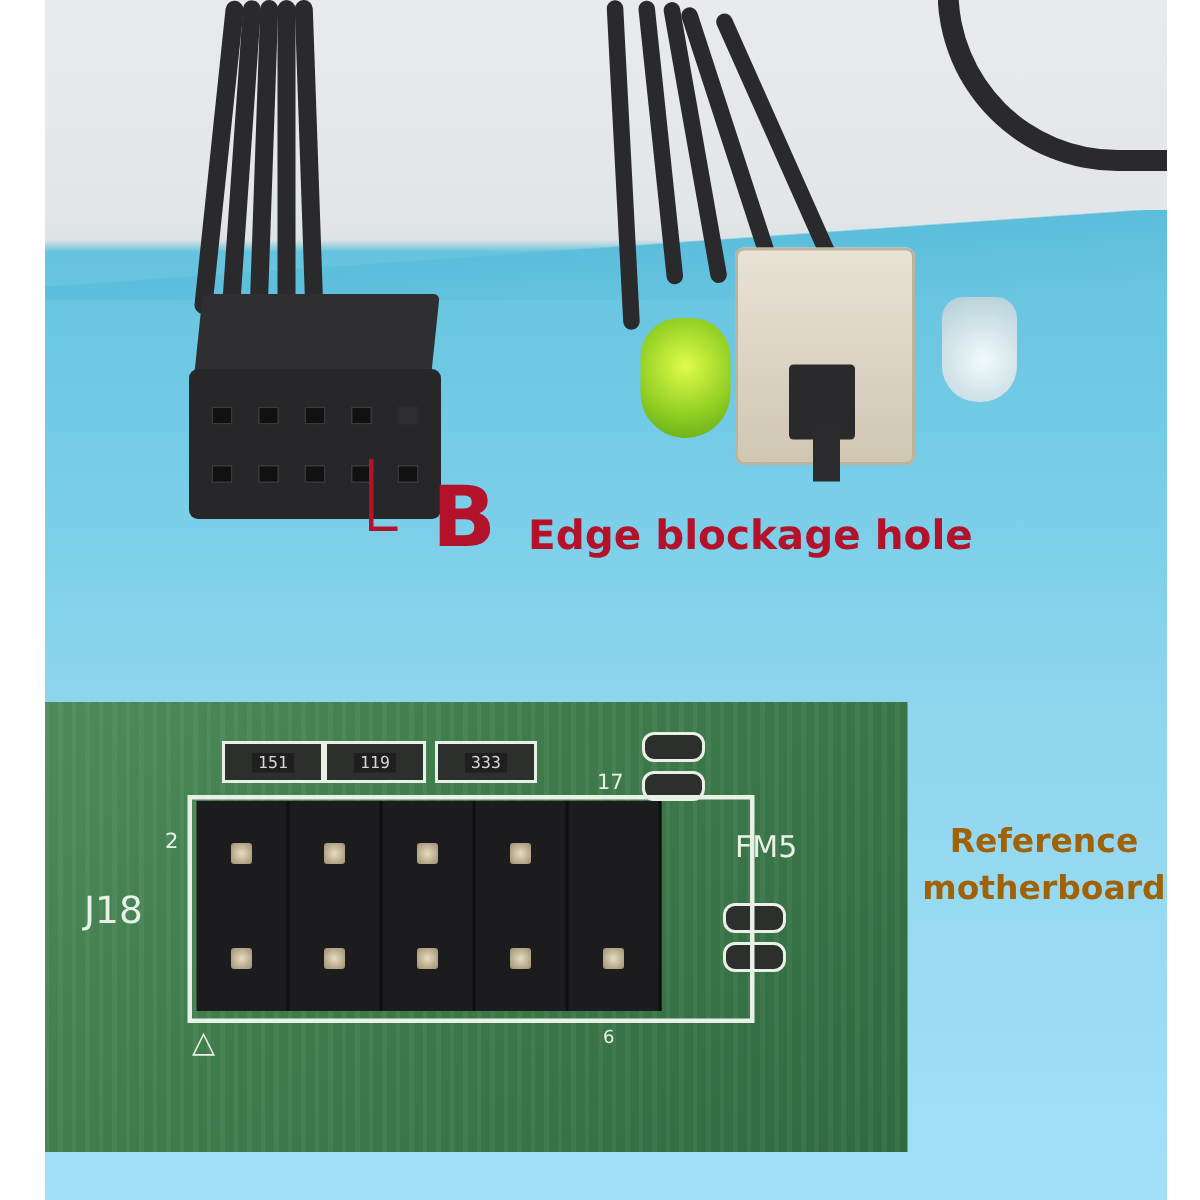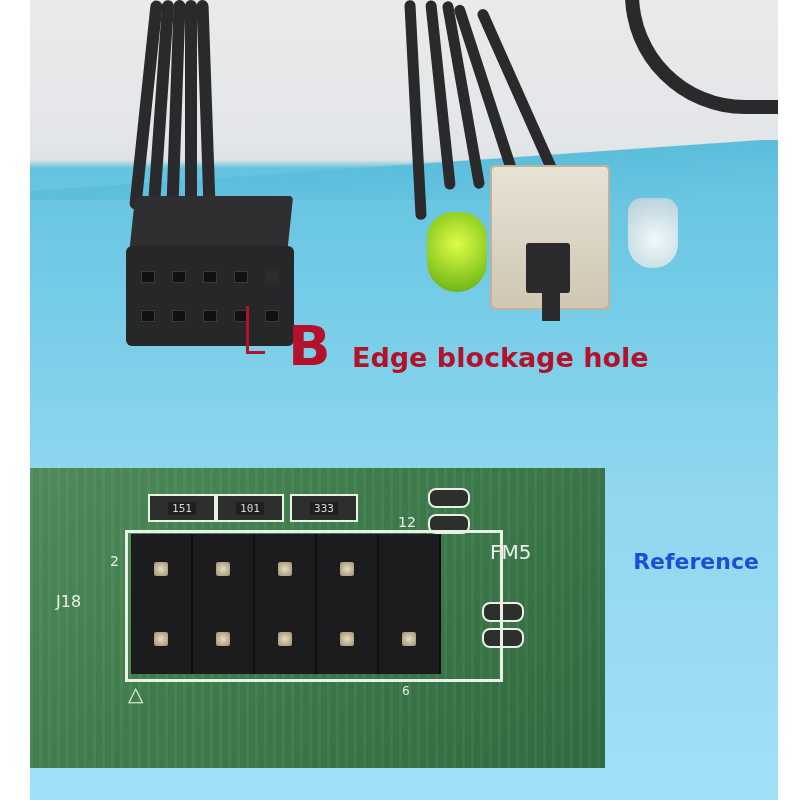--- a/index.html
+++ b/index.html
@@ -28,21 +28,21 @@
   .pcb-traces { position: absolute; inset: 0;
     background: repeating-linear-gradient(90deg, rgba(255,255,255,0.05) 0 3px, transparent 3px 9px); }
   .silk { position: absolute; color: #e9f0e6; font-family: "DejaVu Sans", sans-serif; }
   .silk-box { position: absolute; left: 95px; top: 62px; width: 372px; height: 146px; border: 3px solid #e9f0e6; border-left-width: 3px; }
   .header { position: absolute; left: 101px; top: 66px; width: 310px; height: 140px; background: #1c1c1e; display: grid; grid-template-columns: repeat(5, 1fr); grid-template-rows: 1fr 1fr; }
   .slot { border-right: 2px solid #0f0f10; display: flex; align-items: center; justify-content: center; }
   .pin { width: 14px; height: 14px; background: radial-gradient(circle, #e8dcc0, #9b8d6e); border-radius: 2px; }
   .resistor { position: absolute; top: 26px; width: 64px; height: 24px; border: 2px solid #e9f0e6; background: #2d2f2d; display: flex; align-items: center; justify-content: center; }
   .res-text { font-size: 11px; color: #d6d6d6; background: #1f1f1f; padding: 0 4px; font-family: "DejaVu Sans Mono", monospace; }
   .smd { position: absolute; width: 38px; height: 16px; border: 2px solid #e9f0e6; border-radius: 8px; background: #2d2f2d; }
-  .ref-text { position: absolute; left: 612px; top: 546px; width: 168px; text-align: center; font-size: 22px; font-weight: bold; color: #1d4ed8; line-height: 1.42; }
+  .ref-text { position: absolute; left: 612px; top: 546px; width: 168px; text-align: center; font-size: 22px; font-weight: bold; color: #a16207; line-height: 1.42; }
 </style>
 </head>
 <body>
 
 <div class="photo">
   <div class="wall-edge"></div>
 
   <div class="cable" style="left:110px;top:0;width:12px;height:210px;transform:rotate(6deg);"></div>
   <div class="cable" style="left:125px;top:0;width:12px;height:210px;transform:rotate(4deg);"></div>
   <div class="cable" style="left:140px;top:0;width:12px;height:210px;transform:rotate(2deg);"></div>
@@ -85,21 +85,21 @@
 <div class="label-b">B</div>
 <div class="label-edge">Edge blockage hole</div>
 
 <div class="pcb">
   <div class="pcb-traces"></div>
 
   <div class="resistor" style="left:118px;">
     <span class="res-text">151</span>
   </div>
   <div class="resistor" style="left:186px;">
-    <span class="res-text">101</span>
+    <span class="res-text">119</span>
   </div>
   <div class="resistor" style="left:260px;">
     <span class="res-text">333</span>
   </div>
 
   <div class="smd" style="left:398px;top:20px;"></div>
   <div class="smd" style="left:398px;top:46px;"></div>
   <div class="smd" style="left:452px;top:134px;"></div>
   <div class="smd" style="left:452px;top:160px;"></div>
 
@@ -129,22 +129,23 @@
       </div>
     <div class="slot">
         <div class="pin"></div>
       </div>
     <div class="slot">
         <div class="pin"></div>
       </div>
   </div>
 
   <div class="silk" style="left:80px;top:85px;font-size:14px;">2</div>
-  <div class="silk" style="left:368px;top:46px;font-size:14px;">12</div>
+  <div class="silk" style="left:368px;top:46px;font-size:14px;">17</div>
   <div class="silk" style="left:372px;top:216px;font-size:12px;">6</div>
-  <div class="silk" style="left:26px;top:124px;font-size:16px;">J18</div>
-  <div class="silk" style="left:460px;top:72px;font-size:20px;">FM5</div>
+  <div class="silk" style="left:26px;top:124px;font-size:25px;">J18</div>
+  <div class="silk" style="left:460px;top:84px;font-size:20px;">FM5</div>
   <div class="silk" style="left:98px;top:214px;font-size:20px;">△</div>
 </div>
 
 <div class="ref-text">
   <div>Reference</div>
+  <div>motherboard</div>
 </div>
 
 </body></html>

